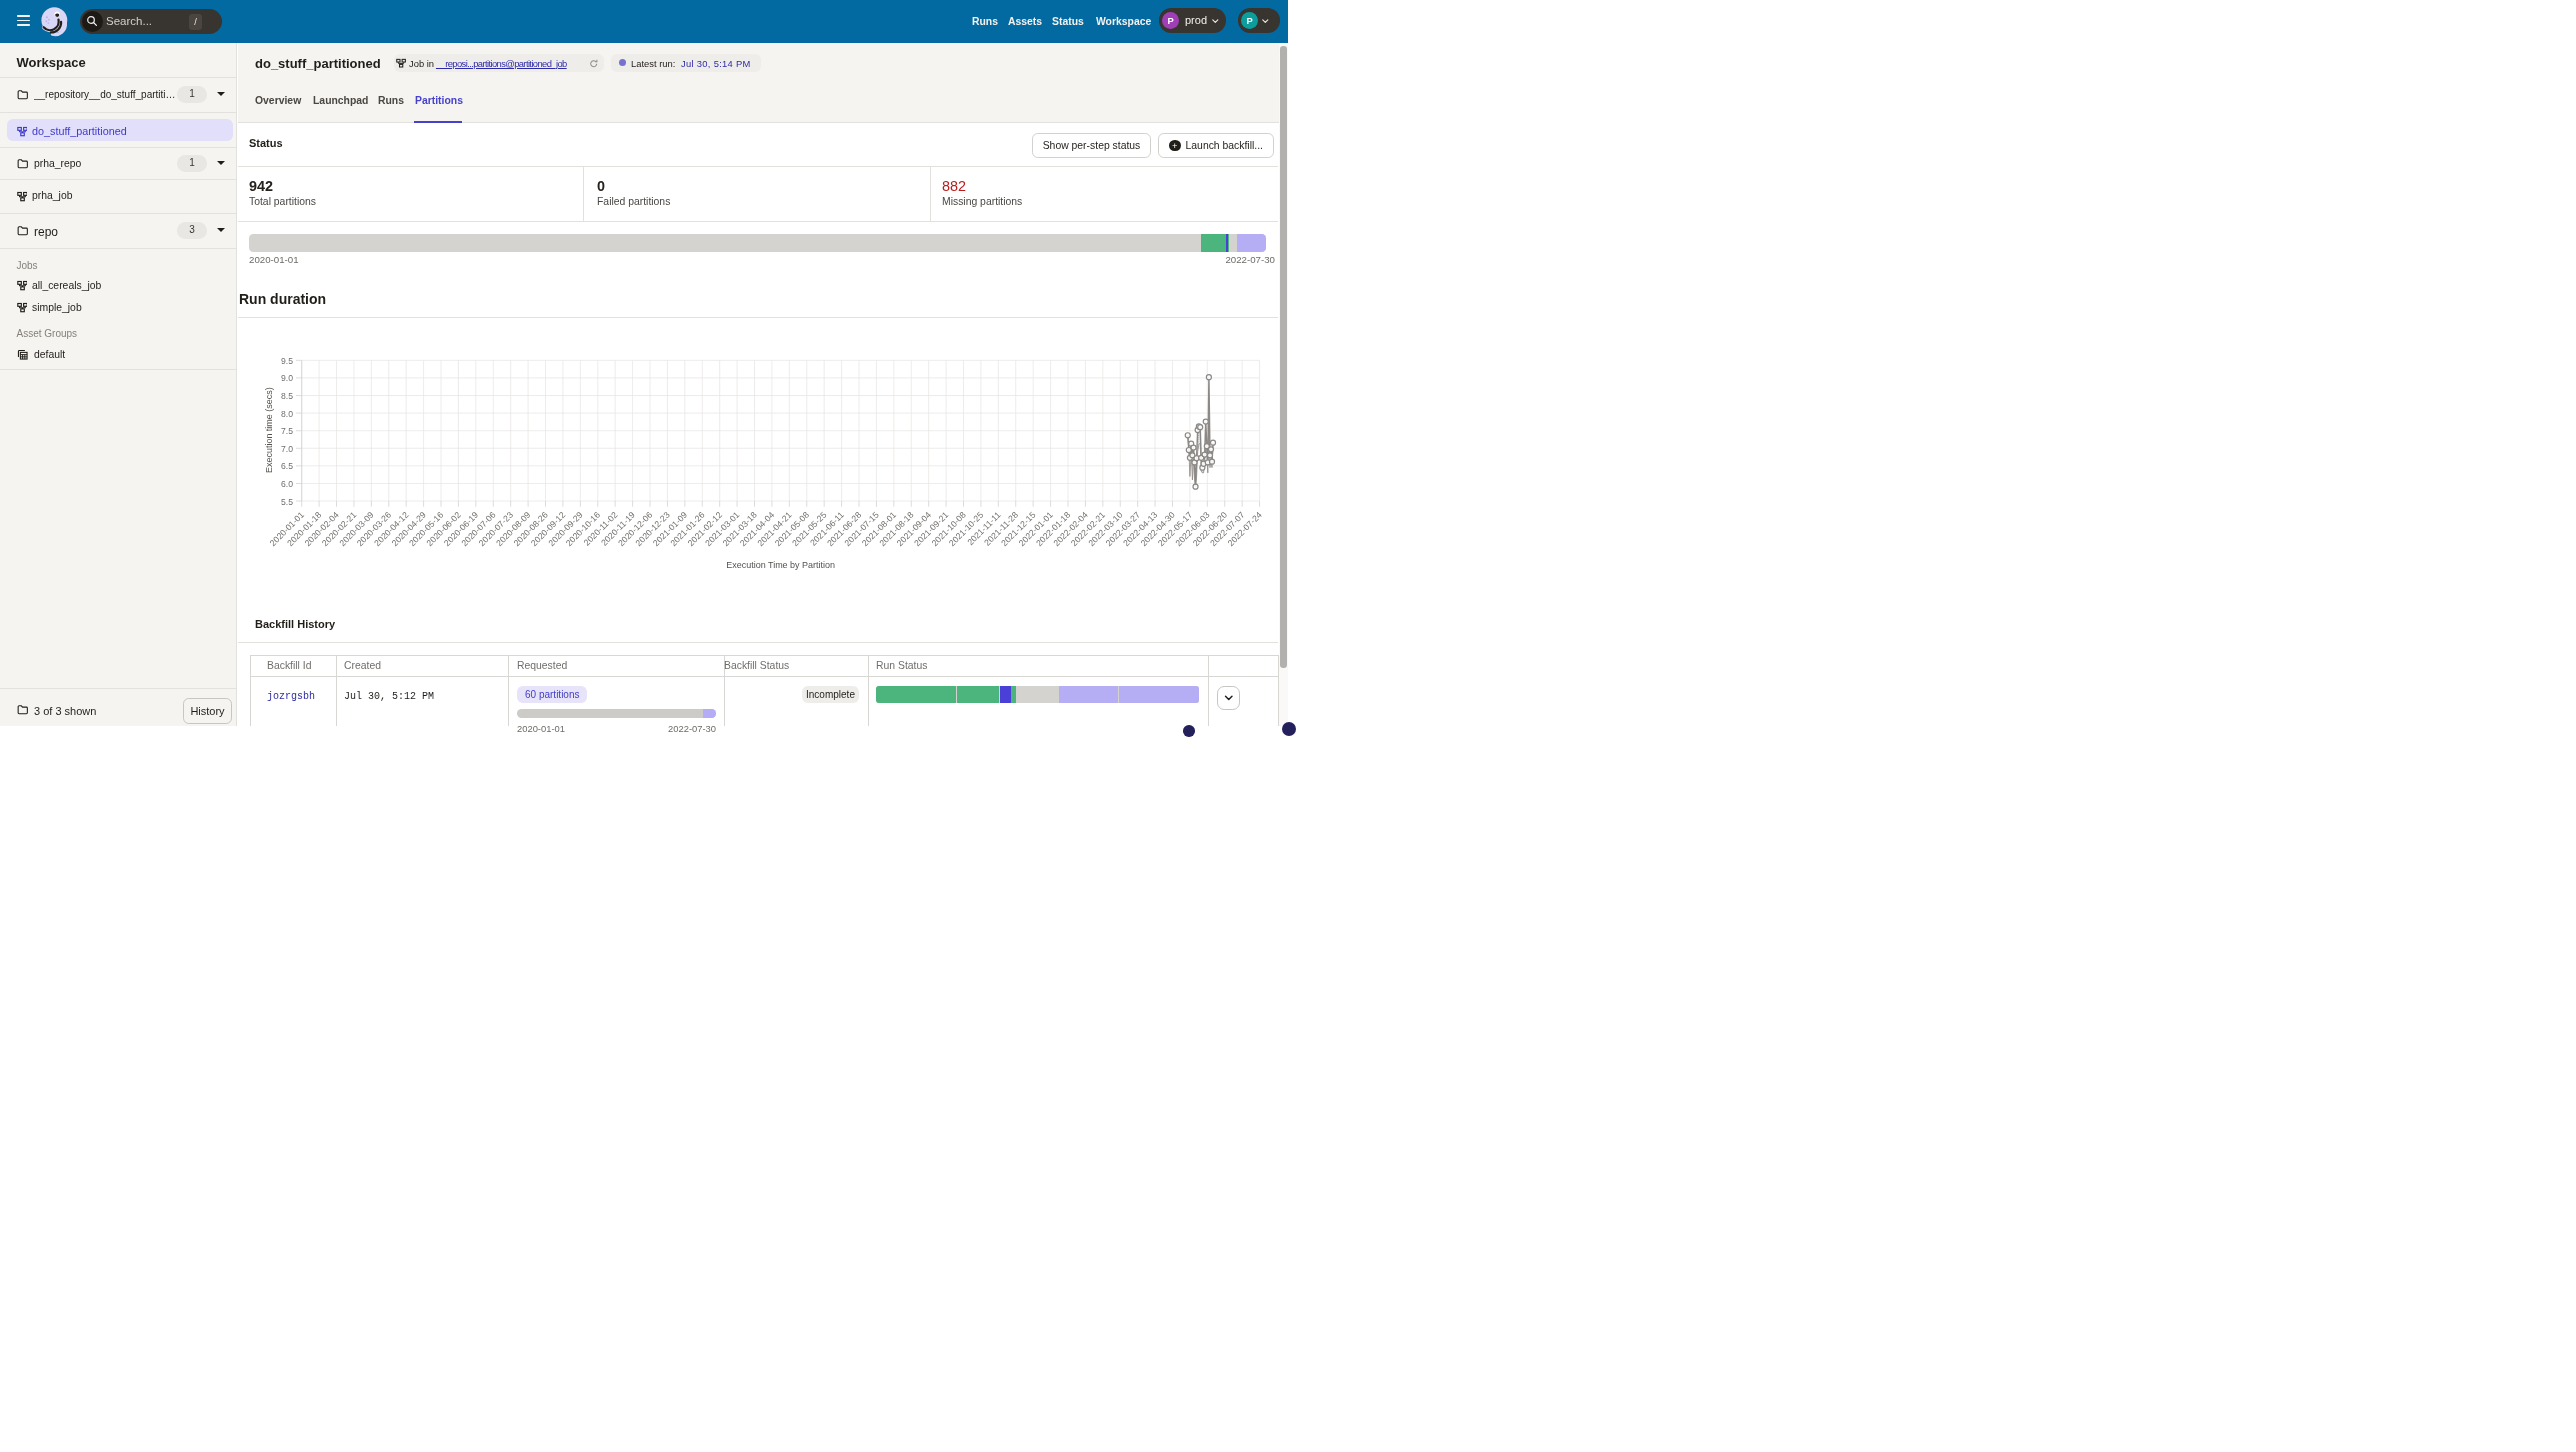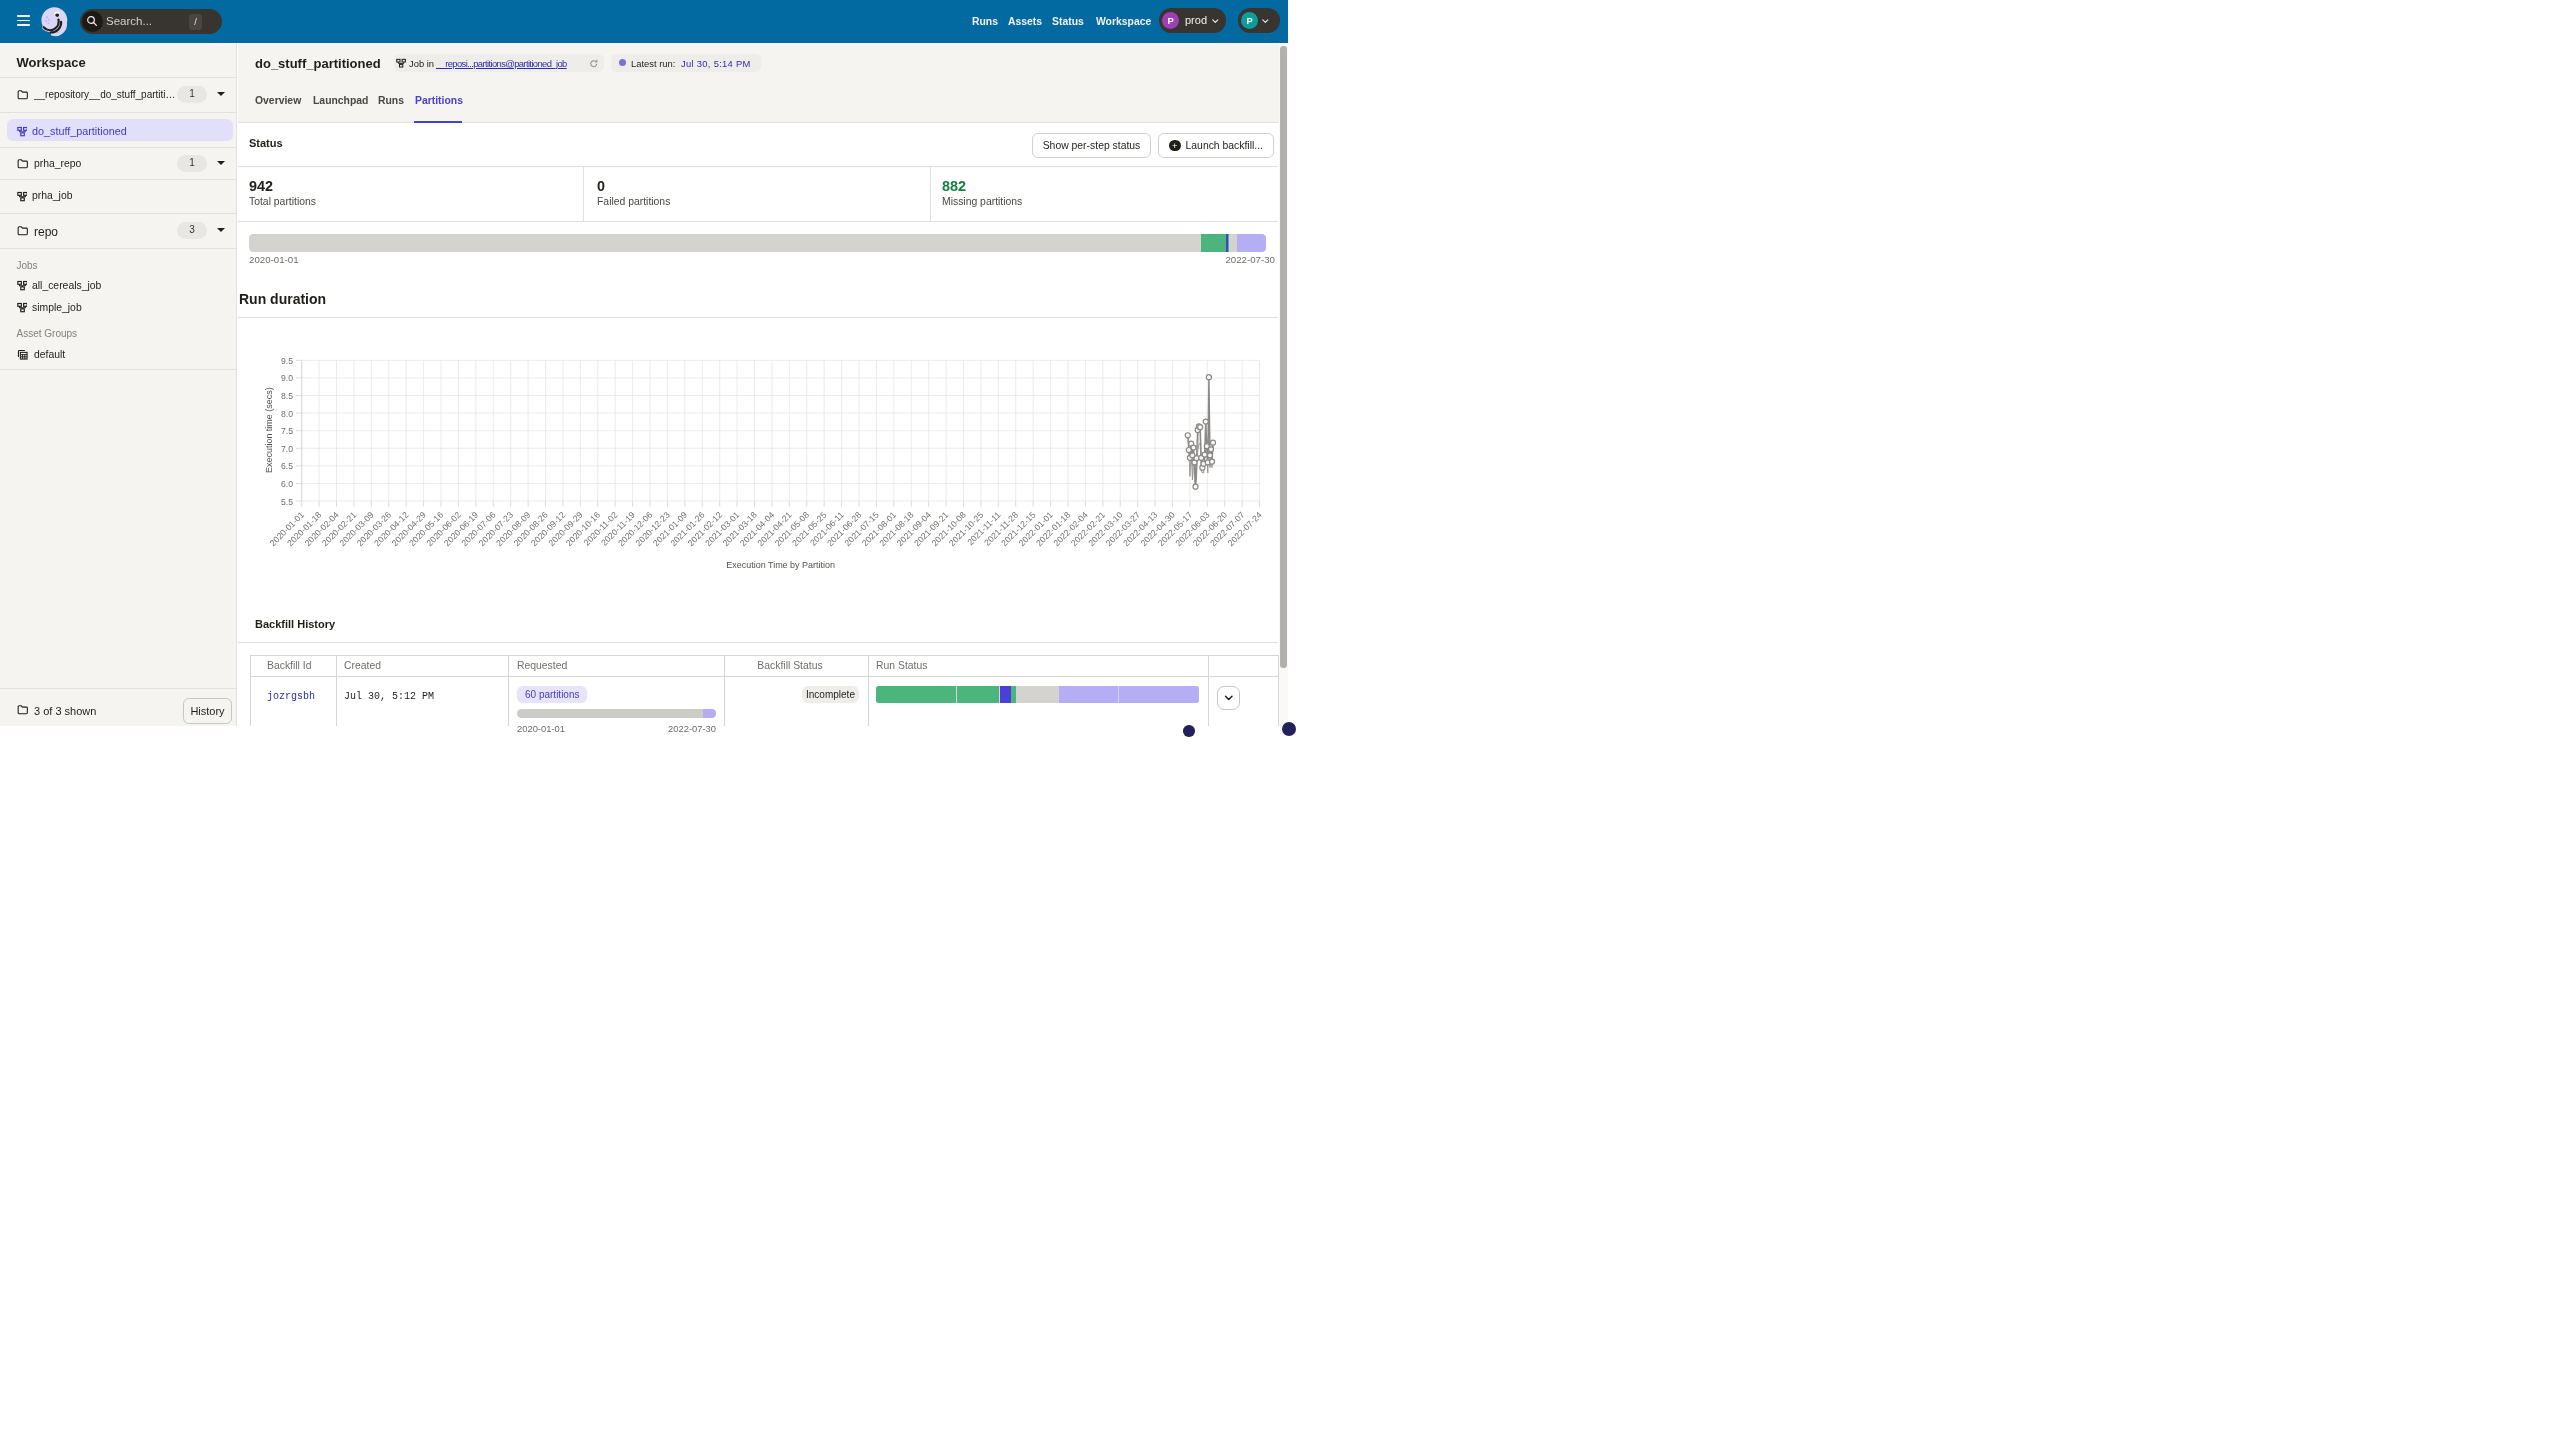--- a/index.html
+++ b/index.html
@@ -149,21 +149,21 @@
     <span style="width:11.5px;height:11.5px;border-radius:50%;background:#211E1A;color:#fff;font-size:9.4px;line-height:11.5px;text-align:center;display:inline-block">+</span>
     <span style="font-size:10.4px;color:#211E1A">Launch backfill...</span>
   </div>
 <div class="hline" style="left:238px;top:166px;width:1040px"></div>
 <div class="vline" style="left:583px;top:166px;height:55px"></div>
 <div class="vline" style="left:930px;top:166px;height:55px"></div>
 <div class="abs" style="left:249px;top:178px;font-size:14.4px;font-weight:700;color:#26231F">942</div>
 <div class="abs" style="left:249px;top:196px;font-size:10.4px;color:#4A4742">Total partitions</div>
 <div class="abs" style="left:597px;top:178px;font-size:14.4px;font-weight:700;color:#26231F">0</div>
 <div class="abs" style="left:597px;top:196px;font-size:10.4px;color:#4A4742">Failed partitions</div>
-<div class="abs" style="left:942px;top:178px;font-size:14.4px;font-weight:700;color:#15803d">882</div>
+<div class="abs" style="left:942px;top:178px;font-size:14.4px;font-weight:400;color:#b91c1c">882</div>
 <div class="abs" style="left:942px;top:196px;font-size:10.4px;color:#4A4742">Missing partitions</div>
 <div class="hline" style="left:238px;top:221px;width:1040px"></div>
 <div class="abs" style="left:249px;top:234px;width:1017px;height:17.6px;border-radius:4.3px;background:#D5D3D0;overflow:hidden">
     <div style="position:absolute;left:952px;top:0;width:25px;height:100%;background:#4CB57D"></div>
     <div style="position:absolute;left:977px;top:0;width:2.2px;height:100%;background:#4A3FD6"></div>
     <div style="position:absolute;left:979px;top:0;width:1.1px;height:100%;background:#4CB57D"></div>
     <div style="position:absolute;left:988px;top:0;width:29px;height:100%;background:#B6AEF4"></div>
   </div>
 <div class="abs" style="left:249px;top:254px;font-size:9.7px;color:#6E6B67">2020-01-01</div>
 <div class="abs" style="left:1203px;top:254px;width:72px;text-align:right;font-size:9.7px;color:#6E6B67">2022-07-30</div>
@@ -406,21 +406,21 @@
 <div class="abs" style="left:250px;top:655px;width:1029px;height:71px;border:0.7px solid #D9D7D4;border-bottom:none"></div>
 <div class="abs" style="left:250px;top:676px;width:1029px;height:0.7px;background:#D9D7D4"></div>
 <div class="abs" style="left:336px;top:655px;width:0.7px;height:71px;background:#D9D7D4"></div>
 <div class="abs" style="left:508px;top:655px;width:0.7px;height:71px;background:#D9D7D4"></div>
 <div class="abs" style="left:724px;top:655px;width:0.7px;height:71px;background:#D9D7D4"></div>
 <div class="abs" style="left:868px;top:655px;width:0.7px;height:71px;background:#D9D7D4"></div>
 <div class="abs" style="left:1208px;top:655px;width:0.7px;height:71px;background:#D9D7D4"></div>
 <div class="abs" style="left:267px;top:660px;font-size:10.4px;color:#716E6A">Backfill Id</div>
 <div class="abs" style="left:344px;top:660px;font-size:10.4px;color:#716E6A">Created</div>
 <div class="abs" style="left:517px;top:660px;font-size:10.4px;color:#716E6A">Requested</div>
-<div class="abs" style="left:724px;top:660px;width:132px;text-align:center;font-size:10.4px;color:#716E6A">Backfill Status</div>
+<div class="abs" style="left:724px;top:660px;width:132px;text-align:left;font-size:10.4px;color:#716E6A">Backfill Status</div>
 <div class="abs" style="left:876px;top:660px;font-size:10.4px;color:#716E6A">Run Status</div>
 <div class="abs" style="left:267px;top:691px;font-family:'Liberation Mono',monospace;font-size:10px;color:#302DA4">jozrgsbh</div>
 <div class="abs" style="left:344px;top:691px;font-family:'Liberation Mono',monospace;font-size:10px;color:#211E1A">Jul 30, 5:12 PM</div>
 <div class="abs" style="left:517px;top:686px;height:17.3px;border-radius:5.8px;background:#E7E4FA;color:#413EC6;font-size:10px;line-height:17.3px;padding:0 8px">60 partitions</div>
 <div class="abs" style="left:802px;top:686px;width:57px;height:17px;border-radius:5.8px;background:#EFEDEA;color:#211E1A;font-size:10px;text-align:center;line-height:17px">Incomplete</div>
 <div class="abs" style="left:876px;top:686px;width:323px;height:17px;border-radius:2.9px;background:#D5D3D0;overflow:hidden">
     <div style="position:absolute;left:0;top:0;width:80px;height:100%;background:#4CB57D"></div>
     <div style="position:absolute;left:81px;top:0;width:42px;height:100%;background:#4CB57D"></div>
     <div style="position:absolute;left:124px;top:0;width:10.8px;height:100%;background:#4A3FD6"></div>
     <div style="position:absolute;left:135px;top:0;width:5.3px;height:100%;background:#4CB57D"></div>

